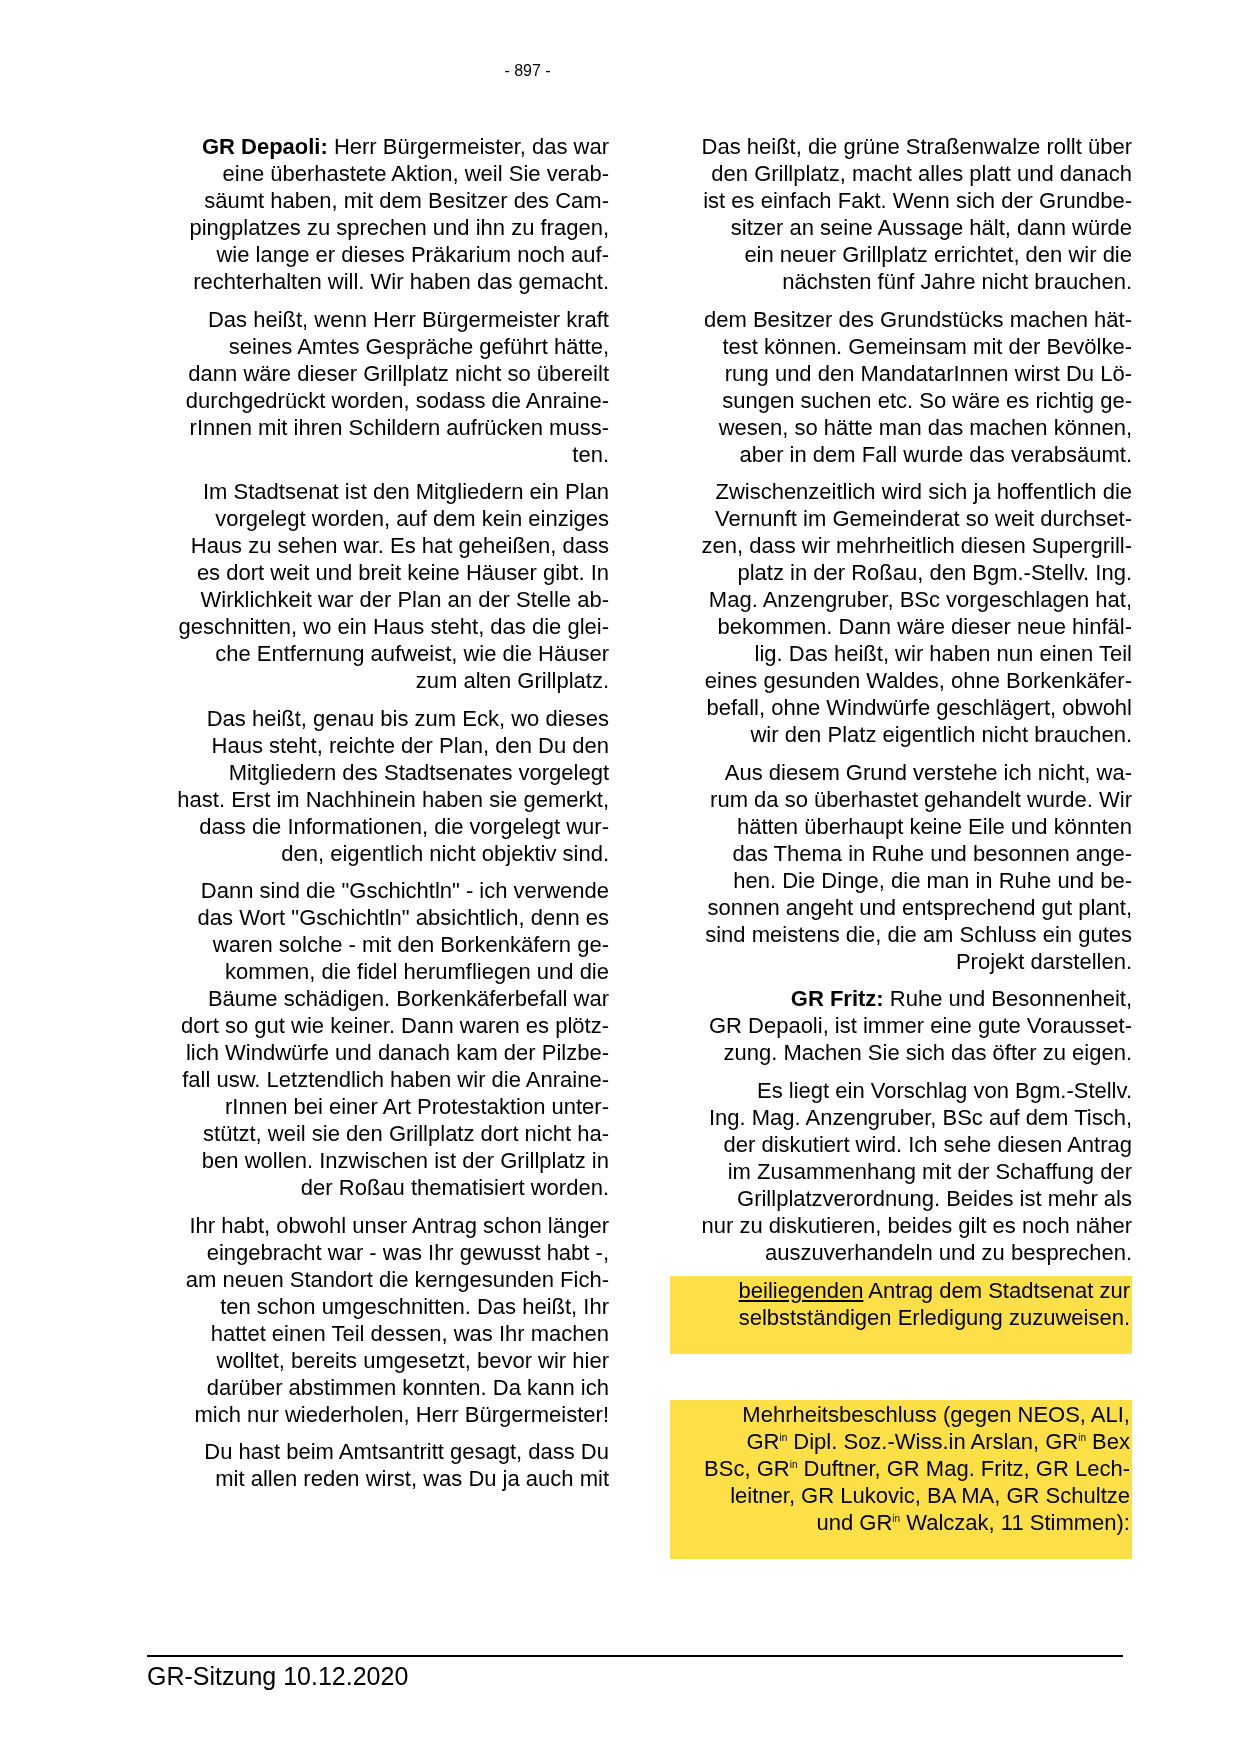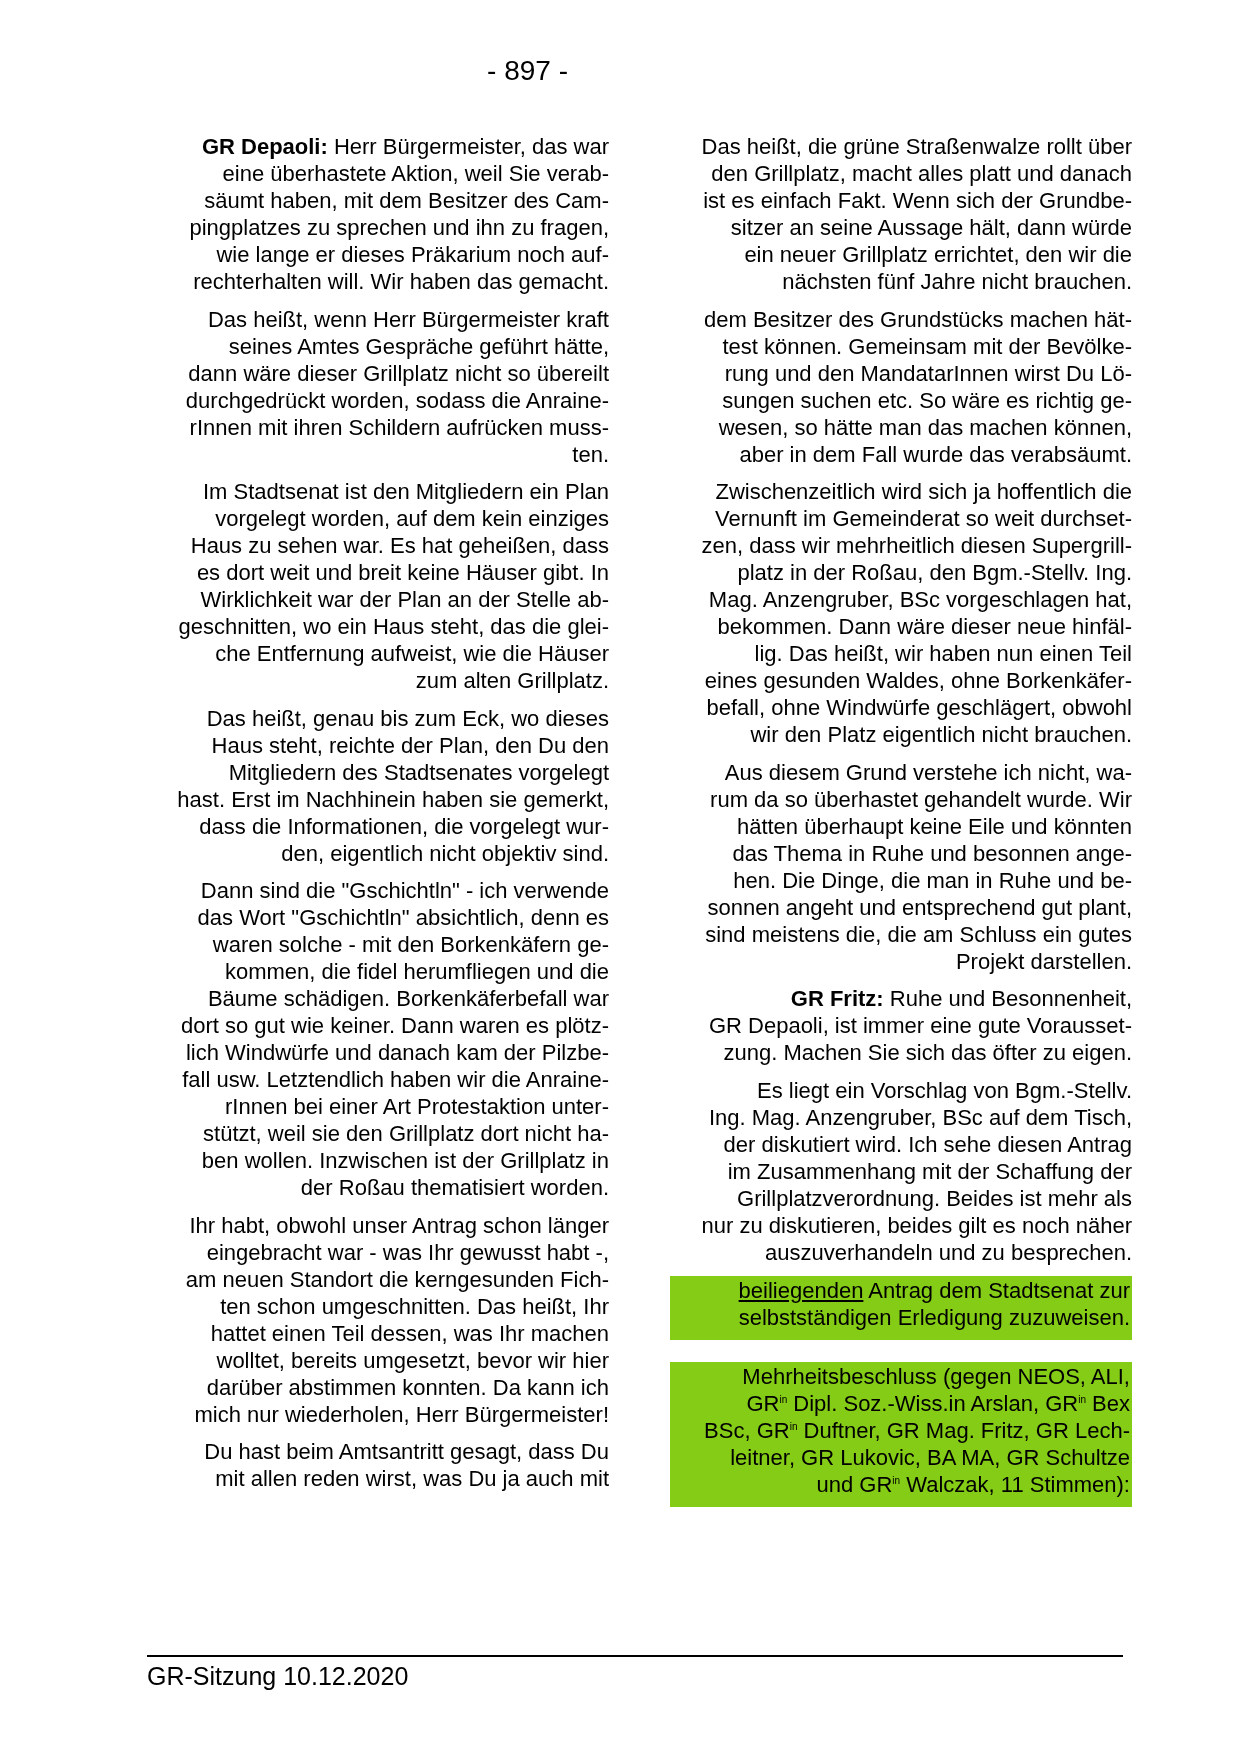--- a/index.html
+++ b/index.html
@@ -14,21 +14,21 @@
     font-family: "Liberation Sans", sans-serif;
     color: #000000;
     overflow: hidden;
   }
   .page-number {
     position: absolute;
     top: 58px;
     left: 0;
     width: 1055px;
     text-align: center;
-    font-size: 28px;
+    font-size: 16px;
     line-height: 26px;
   }
   .column {
     position: absolute;
     top: 133px;
     width: 462px;
   }
   #col-left  { left: 147px; }
   #col-right { left: 670px; }
   .para {
@@ -39,22 +39,22 @@
     text-align: right;
   }
   .para .bold { font-weight: bold; }
   .para .underline { text-decoration: underline; }
   .para sup {
     font-size: 10px;
     line-height: 0;
     vertical-align: super;
   }
   .para.highlight {
-    background: #84cc16;
-    padding: 1px 2px 9px 2px;
+    background: #fde047;
+    padding: 1px 2px 23px 2px;
   }
   .footer-rule {
     position: absolute;
     left: 147px;
     top: 1655px;
     width: 976px;
     height: 2px;
     background: #000000;
   }
   .footer-text {
@@ -158,21 +158,21 @@
 zung. Machen Sie sich das öfter zu eigen.</span></div>
       <div class="para"><span>Es liegt ein Vorschlag von Bgm.-Stellv.
 Ing. Mag. Anzengruber, BSc auf dem Tisch,
 der diskutiert wird. Ich sehe diesen Antrag
 im Zusammenhang mit der Schaffung der
 Grillplatzverordnung. Beides ist mehr als
 nur zu diskutieren, beides gilt es noch näher
 auszuverhandeln und zu besprechen.</span></div>
       <div class="para highlight"><span class="underline">beiliegenden</span><span> Antrag dem Stadtsenat zur
 selbstständigen Erledigung zuzuweisen.</span></div>
-      <div class="para highlight" style="margin-top: 22px;"><span>Mehrheitsbeschluss (gegen NEOS, ALI,
+      <div class="para highlight" style="margin-top: 46px;"><span>Mehrheitsbeschluss (gegen NEOS, ALI,
 GR</span><sup>in</sup><span> Dipl. Soz.-Wiss.in Arslan, GR</span><sup>in</sup><span> Bex
 BSc, GR</span><sup>in</sup><span> Duftner, GR Mag. Fritz, GR Lech-
 leitner, GR Lukovic, BA MA, GR Schultze
 und GR</span><sup>in</sup><span> Walczak, 11 Stimmen):</span></div>
     </div>
 
   <div class="footer-rule"></div>
 
   <div class="footer-text">GR-Sitzung 10.12.2020</div>
 </div>

